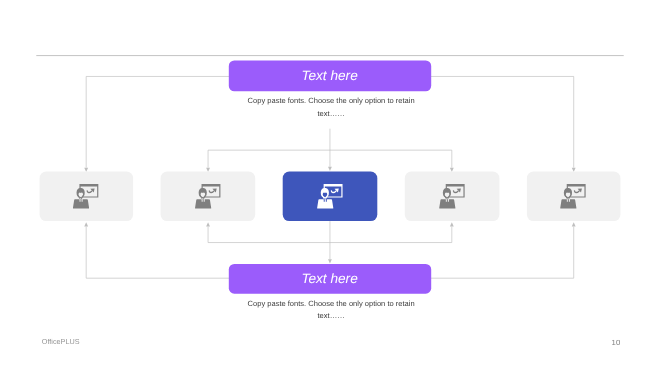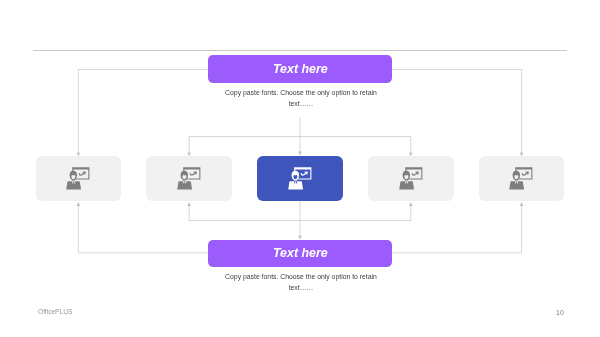--- a/index.html
+++ b/index.html
@@ -1,21 +1,21 @@
 <!DOCTYPE html>
 <html><head>
 <meta charset="utf-8">
 <style>
   html,body{margin:0;padding:0;background:#fff;}
   body{width:600px;height:337px;overflow:hidden;font-family:"Liberation Sans",sans-serif;}
   .slide{position:relative;width:600px;height:337px;background:#ffffff;overflow:hidden;}
   .hrule{position:absolute;left:33px;top:50px;width:534px;height:1px;background:#c8c8c8;}
   .connectors{position:absolute;left:0;top:0;width:600px;height:337px;}
   .card{position:absolute;border-radius:5px;background:#9b5cfb;display:flex;align-items:center;justify-content:center;}
-  .card-label{will-change:transform;color:#ffffff;font-weight:bold;font-style:italic;font-size:12.4px;position:relative;top:-0.4px;white-space:nowrap;}
+  .card-label{will-change:transform;color:#ffffff;font-weight:normal;font-style:italic;font-size:12.4px;position:relative;top:-0.4px;white-space:nowrap;}
   .desc{position:absolute;will-change:transform;text-align:center;color:#404040;font-size:6.85px;line-height:11.4px;width:170px;}
   .node{position:absolute;top:156px;width:85.5px;height:45px;border-radius:6px;background:#f1f1f1;--ic:#7f7f7f;--bg:#f1f1f1;}
   .node.active{background:#3e56bb;--ic:#ffffff;--bg:#3e56bb;}
   .ico{position:absolute;left:30.65px;top:11.42px;}
   .ico .p{fill:var(--ic);}
   .ico .c{fill:var(--bg);}
   .ico .s{fill:none;stroke:var(--ic);stroke-width:13;stroke-linecap:round;}
   .ico .s2{fill:none;stroke:var(--ic);stroke-width:9;stroke-linecap:butt;}
   .foot{position:absolute;will-change:transform;font-size:6.6px;color:#969696;left:37.5px;top:307.9px;}
   .pagenum{position:absolute;will-change:transform;font-size:7px;color:#7f7f7f;left:555.7px;top:308.8px;}

